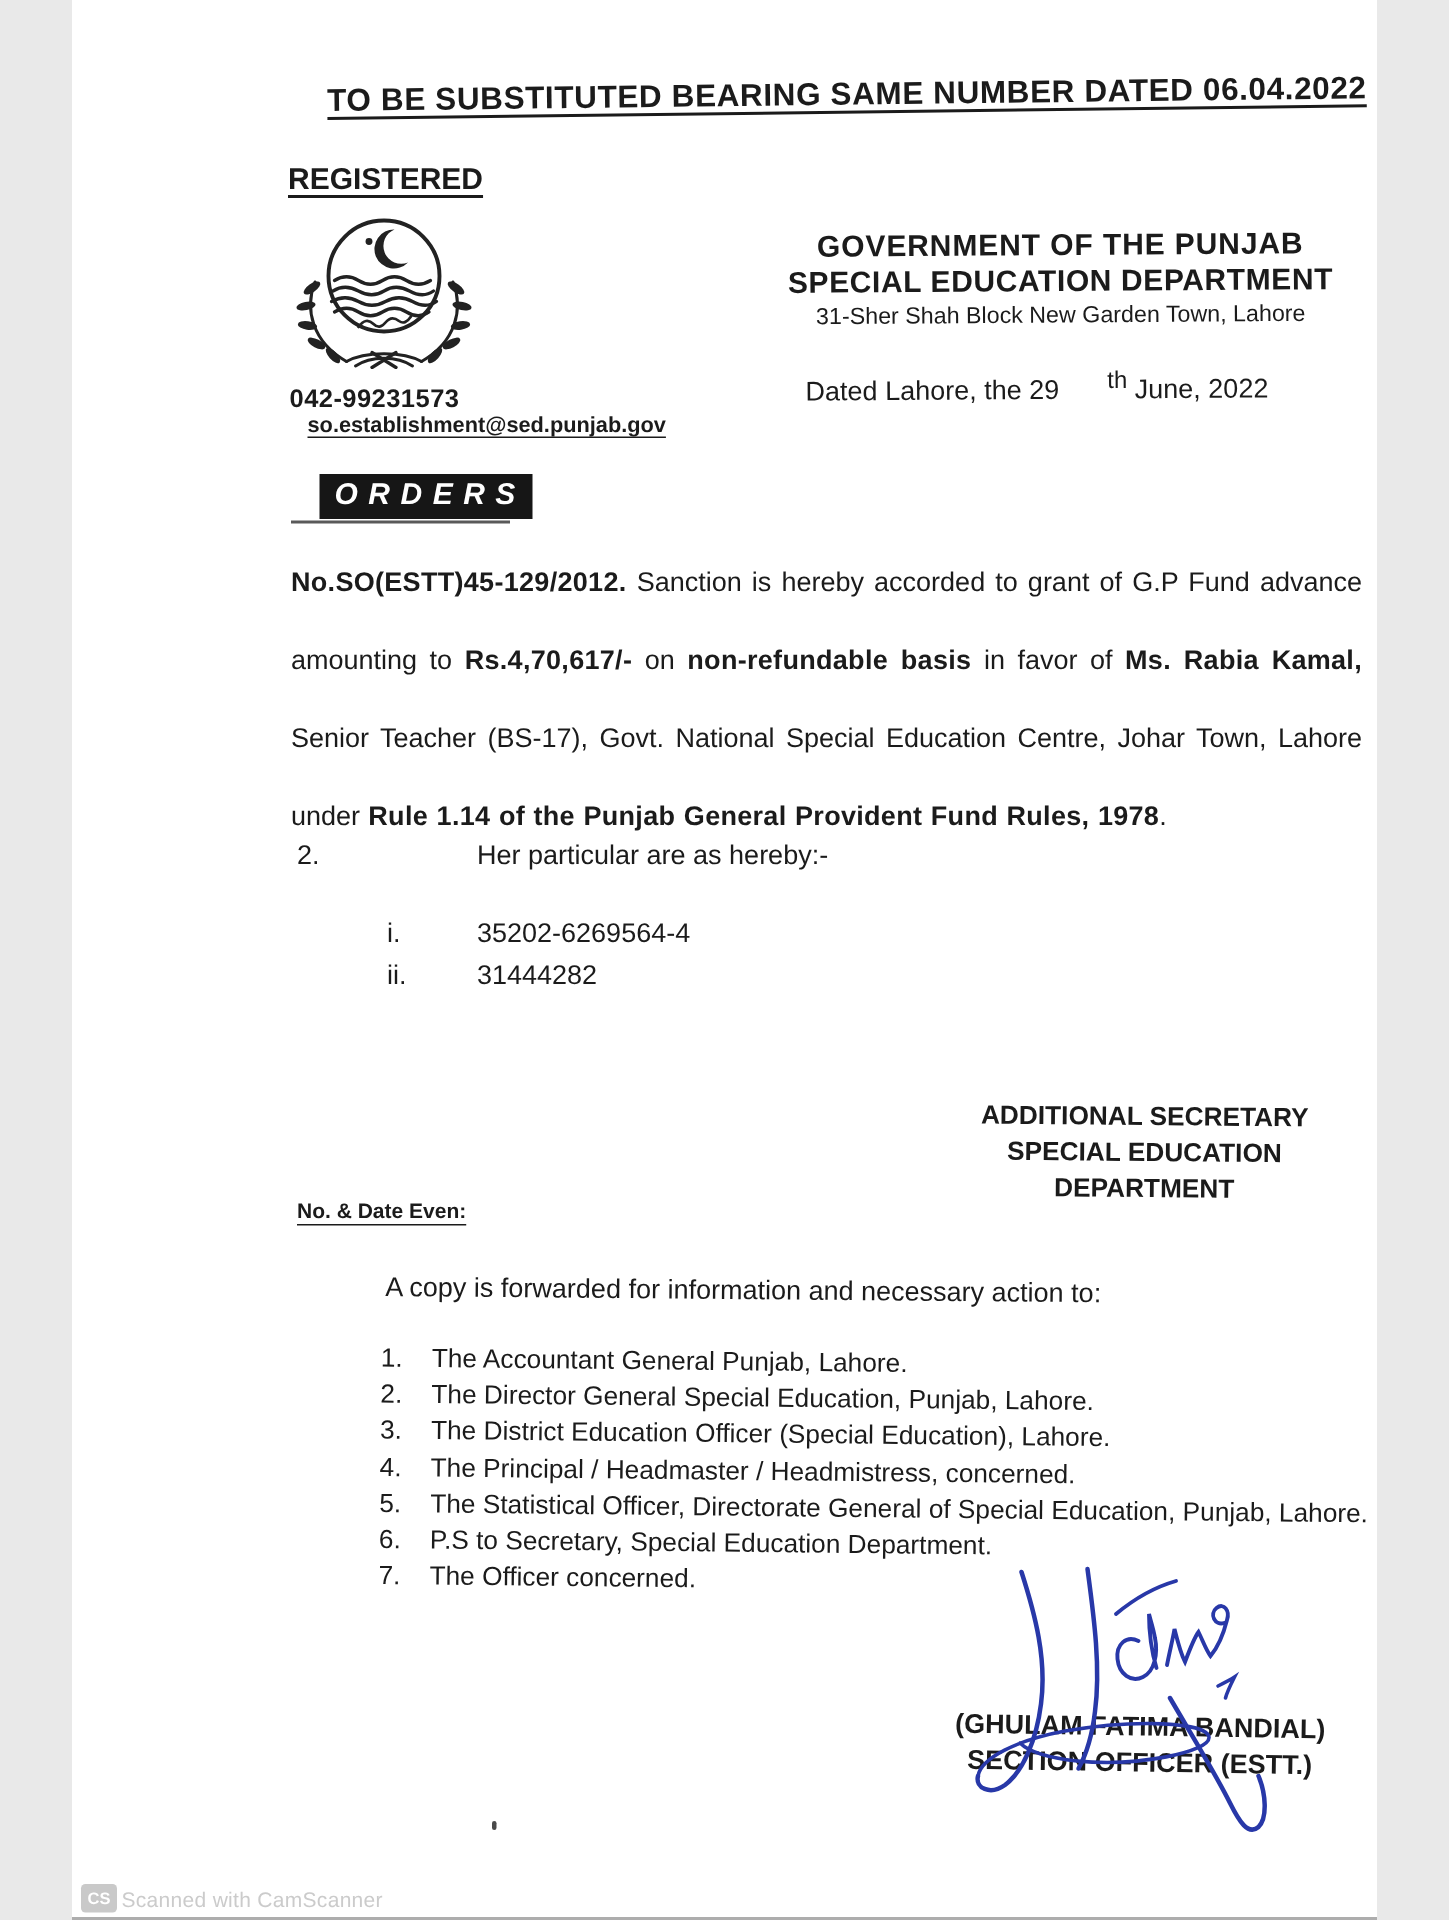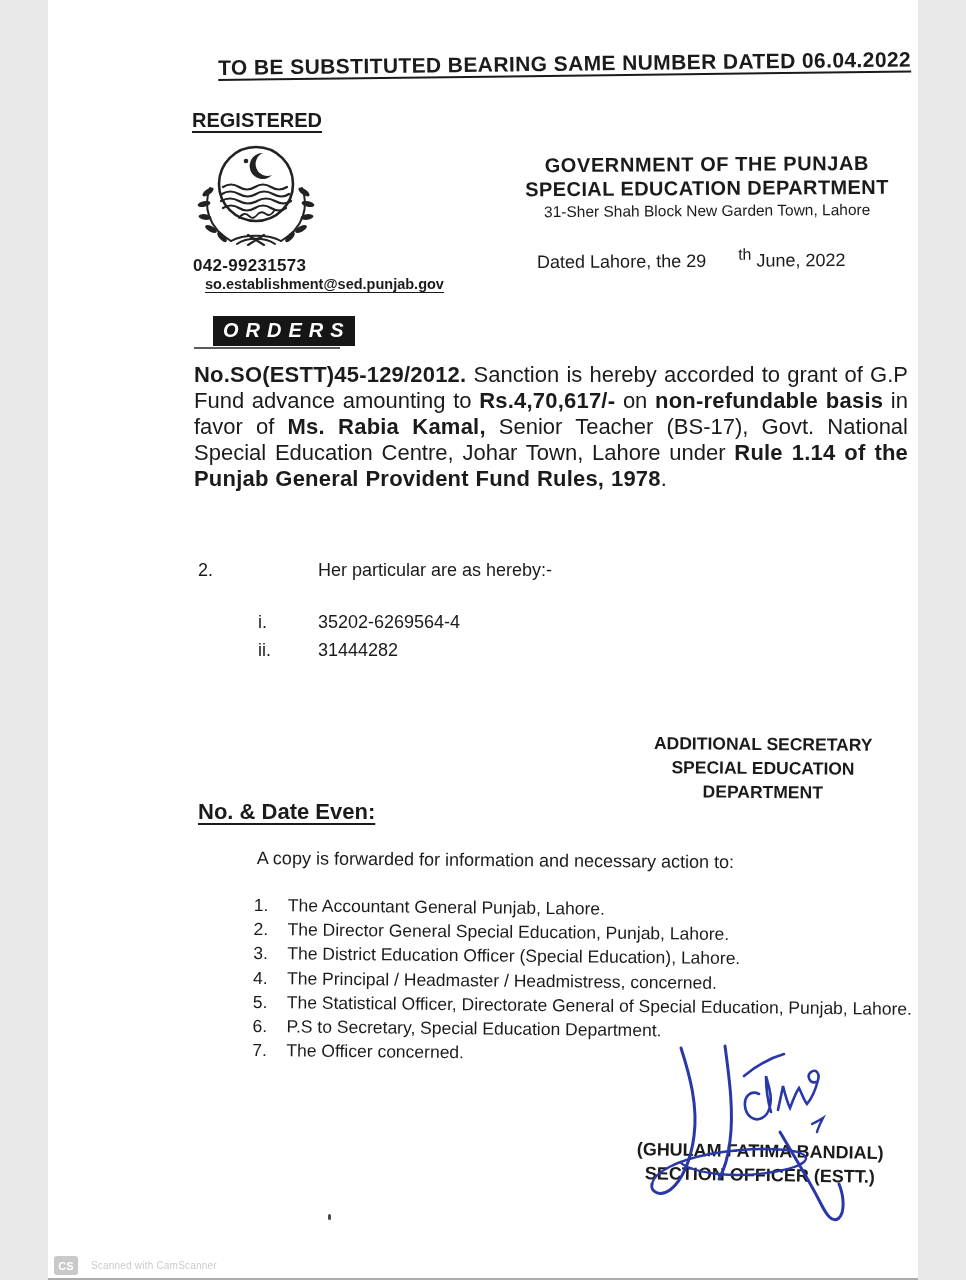--- a/index.html
+++ b/index.html
@@ -35,39 +35,39 @@
            text-decoration:underline; text-underline-offset:3px;margin-left:12px; }
 
   .orders-box {
     top:316px; left:147px; background:#161616; color:#fff;
     font-size:20px; font-weight:bold; font-style:italic;
     letter-spacing:7px; padding:3px 4px 4px 10px;margin-left:18px;
   }
   .orders-underline { top:347px; left:146px; width:146px; height:2px; background:#5a5a5a; }
 
   .main-para {
-    top:362px; left:146px; width:714px; font-size:22px; line-height:26px;
+    top:362px; left:146px; width:714px; font-size:18px; line-height:52px;
     text-align:justify; word-spacing:0.5px;
   }
   .main-para b { letter-spacing:0.2px; }
 
   .para-no   { top:560px; left:150px; font-size:18px; }
   .para-head { top:560px; left:270px; font-size:18px; }
 
   .particulars { top:610px; left:210px; font-size:18px; }
   .prow { display:grid; grid-template-columns:60px 240px auto; line-height:24px; margin-bottom:4px; }
 
   .authority {
     top:732px; left:580px; width:270px; text-align:center;
     font-size:17.5px; font-weight:bold; line-height:24px;
     transform:rotate(0.5deg);
   }
 
   .no-date {
-    top:799px; left:150px; font-size:22px; font-weight:bold;
+    top:799px; left:150px; font-size:14px; font-weight:bold;
     text-decoration:underline; text-underline-offset:4px;
   }
 
   .forward-line { top:848px; left:209px; font-size:18px; transform:rotate(0.5deg); transform-origin:left top; }
 
   .cc-list { top:893px; left:206px; width:666px; font-size:17.5px;
              transform:rotate(0.6deg); transform-origin:left top; }
   .cc-item { display:flex; line-height:24.2px; }
   .cc-no   { width:34px; flex:none; }
   .cc-text { flex:1; }
@@ -76,27 +76,27 @@
   .sig-block {
     top:1140px; left:556px; width:312px; text-align:center;
     font-size:18px; font-weight:bold; line-height:23.5px;
     transform:rotate(0.9deg); z-index:2;
   }
 
   .speck { top:1214px; left:280px; width:3px; height:6px; background:#4a4a4a; border-radius:2px; }
   .corner-mark { top:23px; left:941px; width:8px; height:7px;
                  border-left:3px solid #5c5c5c; border-bottom:3px solid #5c5c5c; opacity:0.8; }
 
-  .scan-footer { bottom:5px; left:6px; display:flex; align-items:center; gap:13px;margin-top:12px; }
+  .scan-footer { bottom:5px; left:6px; display:flex; align-items:center; gap:3px;margin-top:12px; }
   .cs-badge {
     width:24px; height:19px; background:#c9c9c9; border-radius:3px;
     color:#ffffff; font-size:11px; font-weight:bold;
     display:flex; align-items:center; justify-content:center;
   }
-  .cs-text { font-size:10px; color:#cbcbcb; letter-spacing:0.2px; }
+  .cs-text { font-size:14px; color:#cbcbcb; letter-spacing:0.2px; }
   .bottom-edge { bottom:0; left:0; width:100%; height:2px; background:#adadad; }
 </style>
 </head>
 <body>
 
 <div class="page">
 
   <div class="abs top-note">TO BE SUBSTITUTED BEARING SAME NUMBER DATED 06.04.2022</div>
 
   <div class="abs registered">REGISTERED</div>

